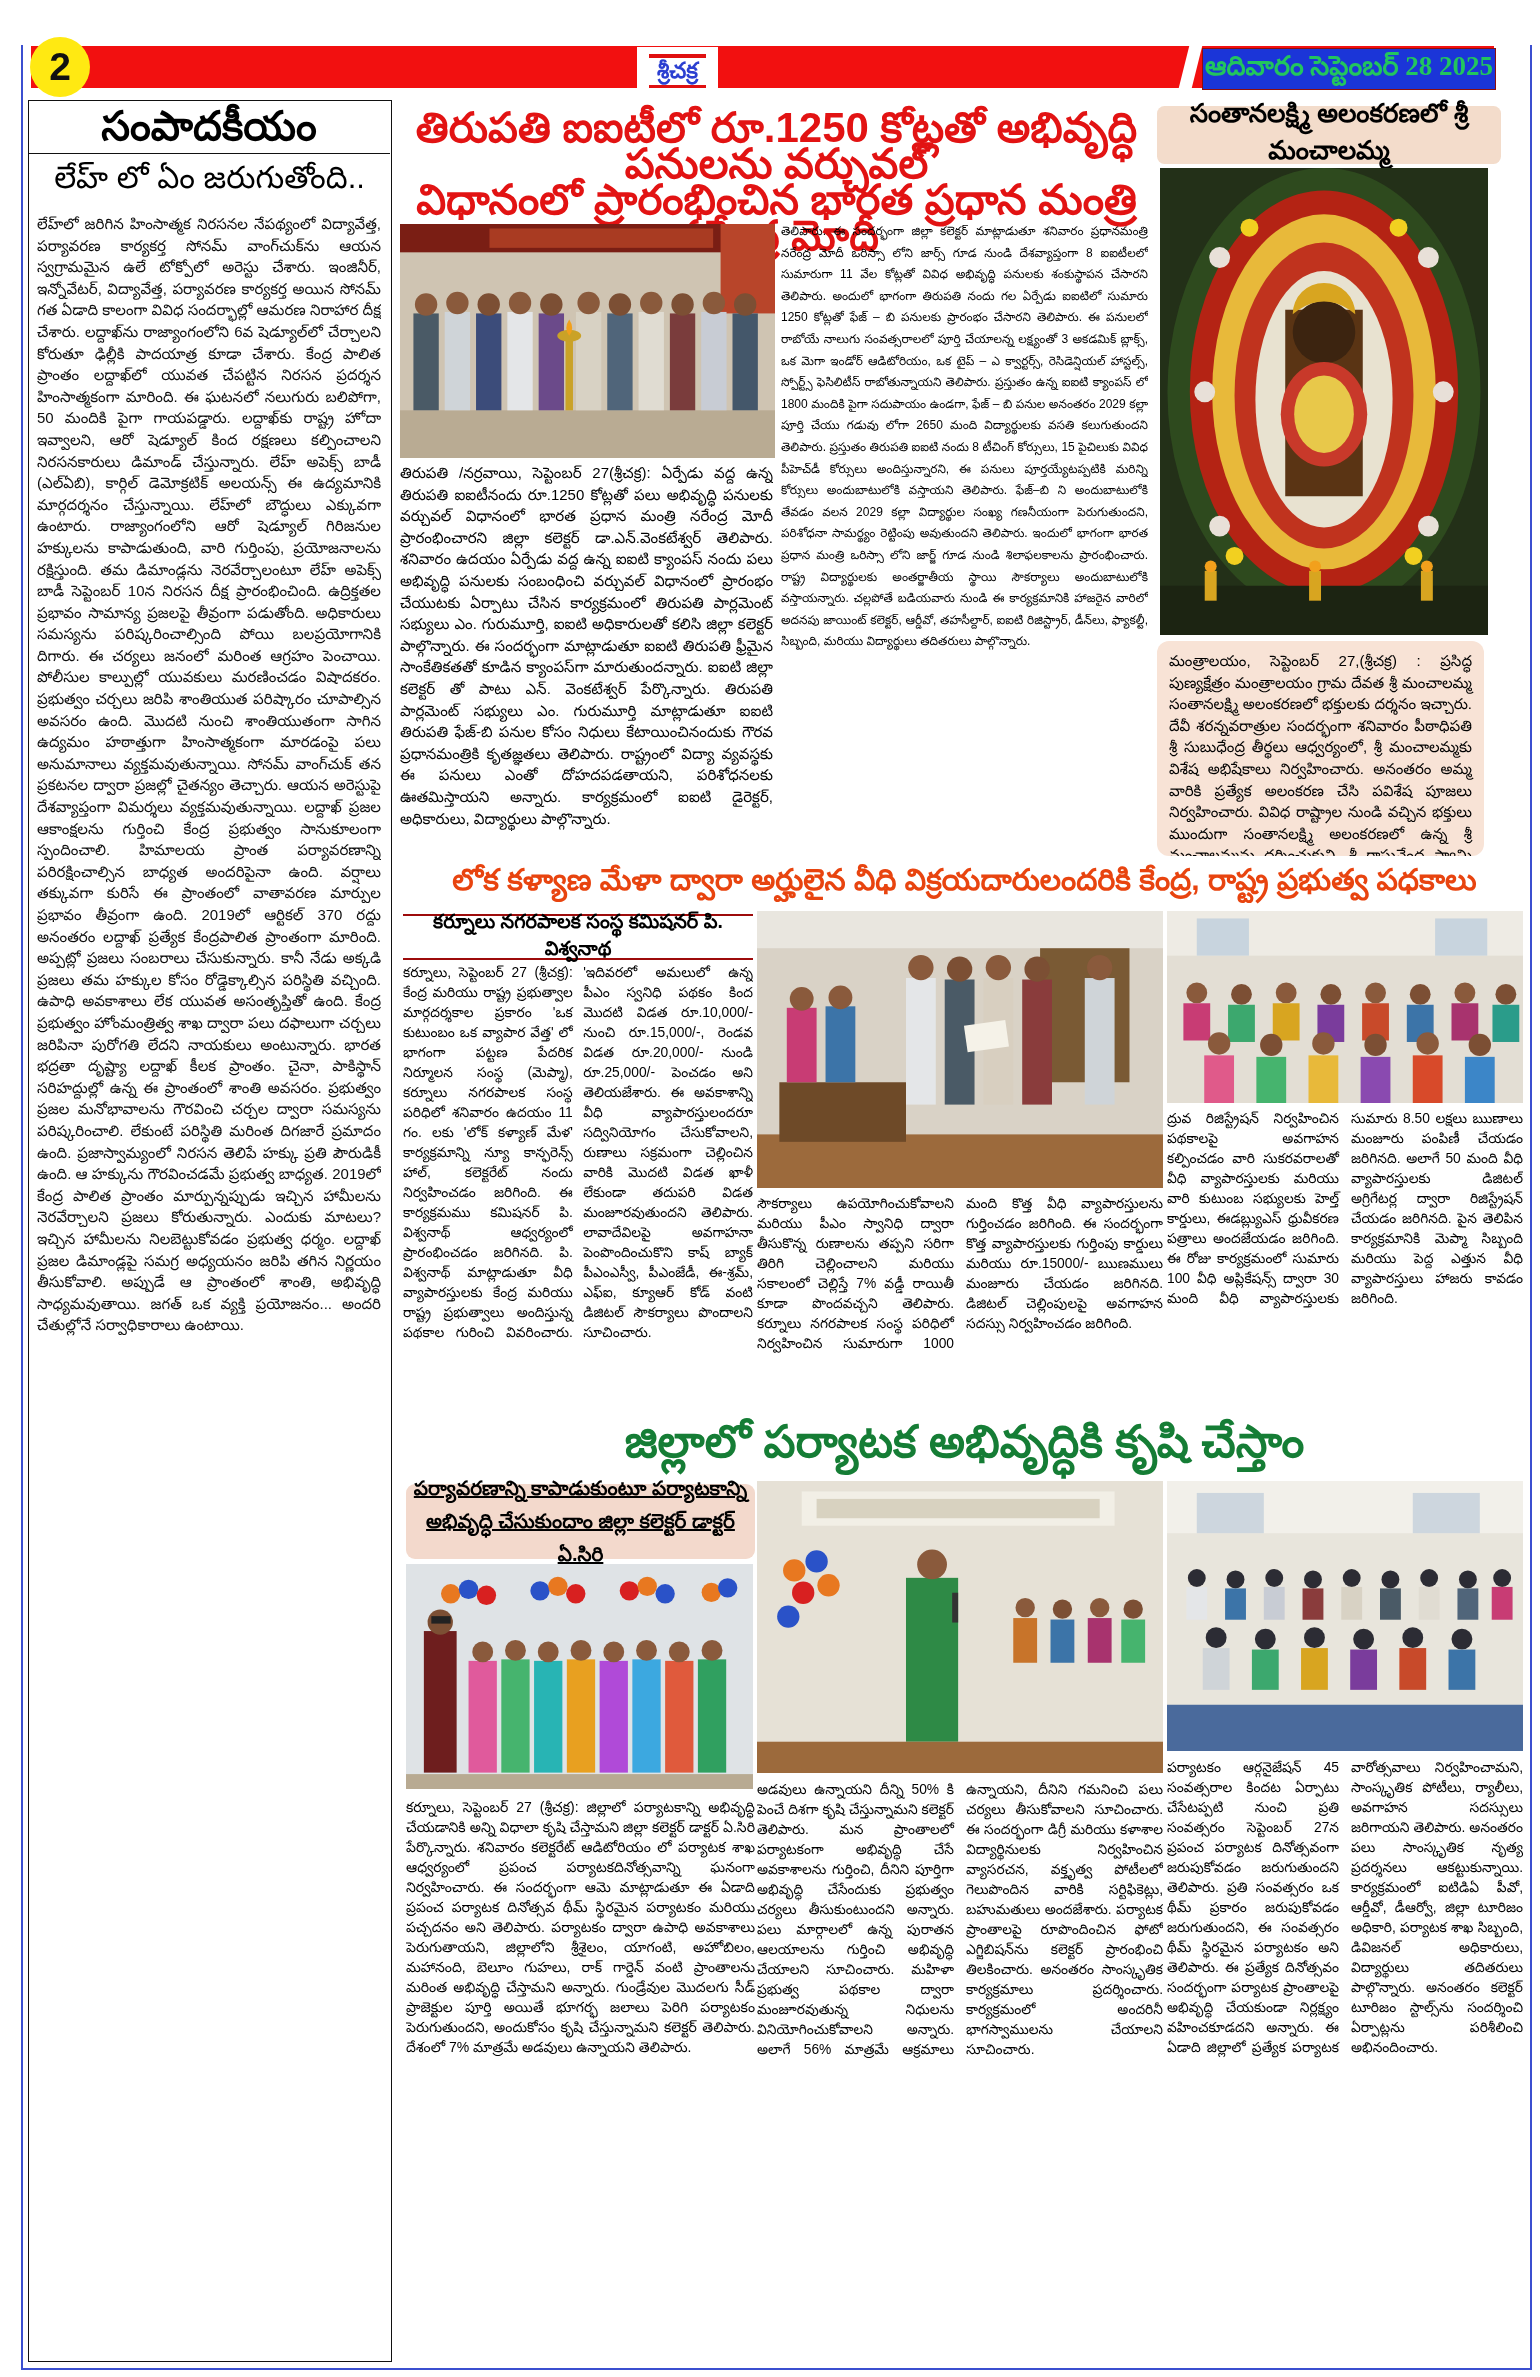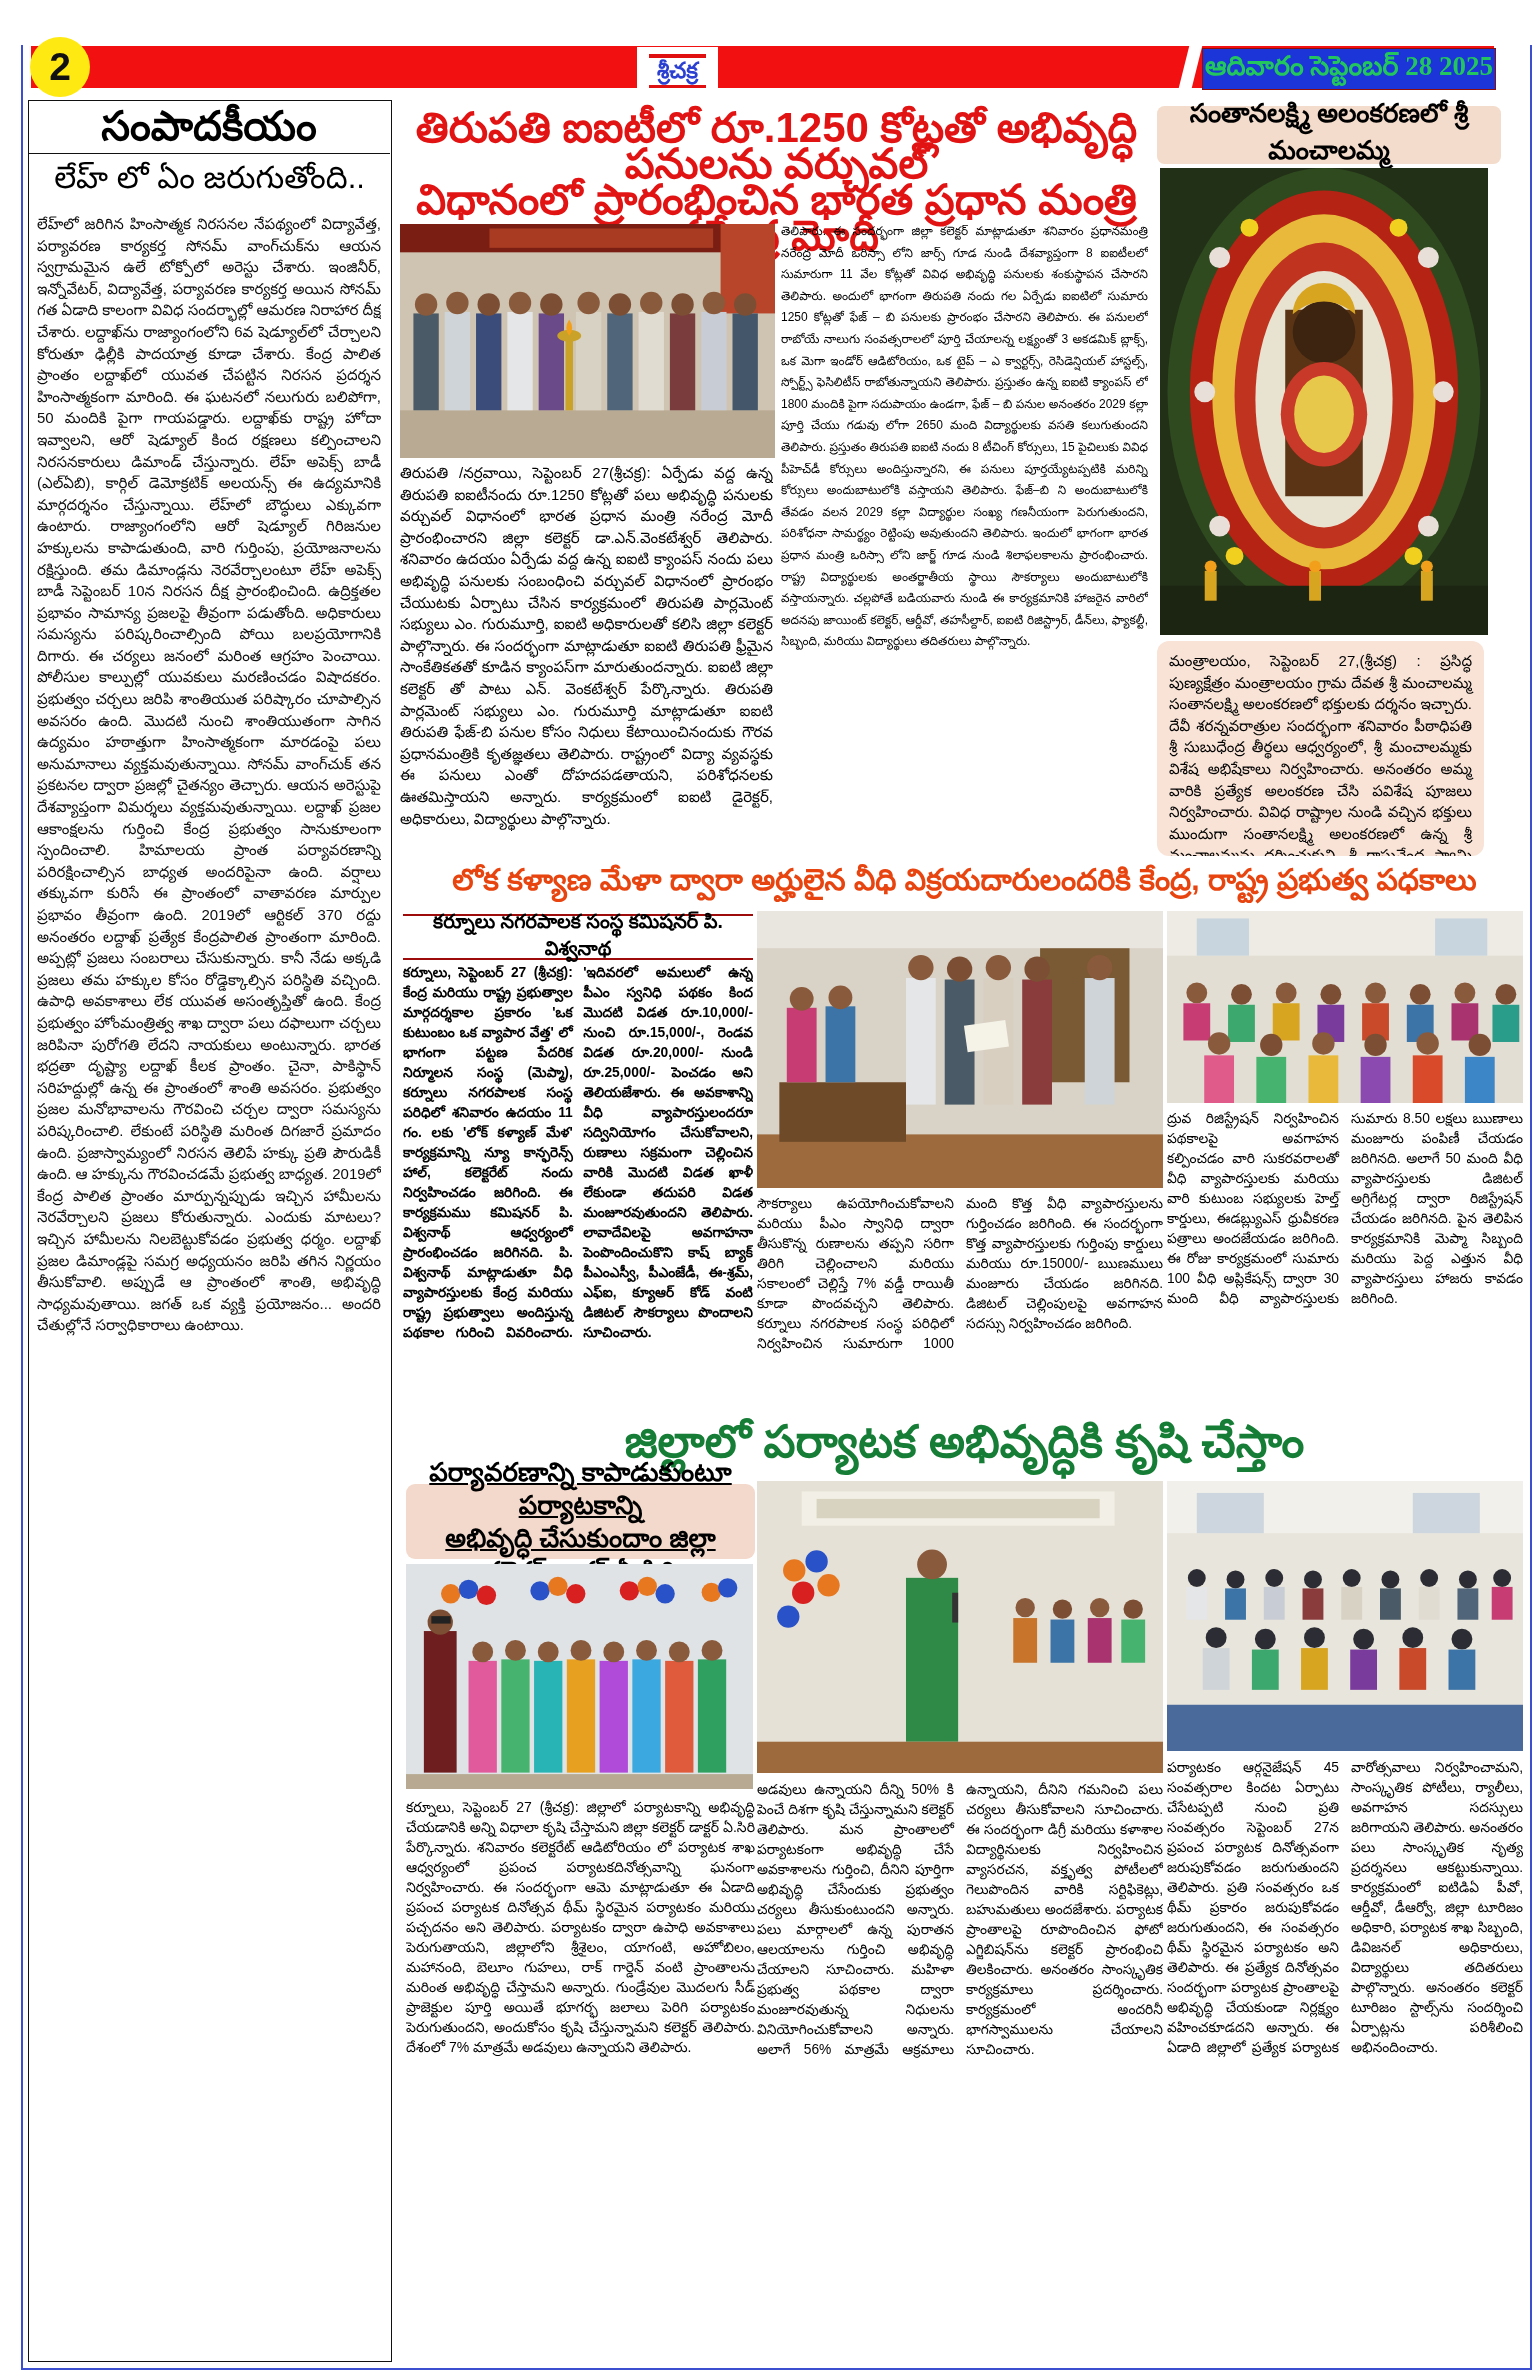--- a/index.html
+++ b/index.html
@@ -40,31 +40,31 @@
   #manch-head{left:1157px;top:106px;width:344px;height:58px;background:#f3dccb;border-radius:7.5px;
     display:flex;align-items:center;justify-content:center;font-size:26px;font-weight:bold;color:#000;text-align:center;}
   #manch-photo{left:1160px;top:168px;width:328px;height:467px;}
   #manch-body{left:1157px;top:641px;width:327px;height:215px;background:#f8e3d6;border-radius:12px;
     padding:9px 12px;box-sizing:border-box;font-size:15px;line-height:21.6px;text-align:justify;overflow:hidden;}
   
   #loka-head{left:406px;top:863px;width:1117px;height:42px;text-align:center;color:#e8440f;font-size:30px;font-weight:bold;}
   #loka-sub{left:403px;top:914px;width:350px;height:42px;border-top:2.2px solid #9d0b0b;border-bottom:2.2px solid #9d0b0b;
     display:flex;align-items:center;justify-content:center;font-size:19.4px;font-weight:bold;color:#000;text-align:center;}
   #loka-col1{left:403px;top:963px;width:350px;height:453px;column-count:2;column-gap:10.4px;
-    font-size:13.8px;line-height:20px;text-align:justify;overflow:hidden;font-weight:bold;}
+    font-size:13.8px;line-height:20px;text-align:justify;overflow:hidden;}
   #loka-photo-center{left:757px;top:911px;width:406px;height:277px;}
   #loka-col2{left:757px;top:1194px;width:406px;height:222px;column-count:2;column-gap:12px;
     font-size:13.8px;line-height:20px;text-align:justify;overflow:hidden;}
   #loka-photo-right{left:1167px;top:911px;width:356px;height:192px;}
   #loka-col3{left:1167px;top:1109px;width:356px;height:307px;column-count:2;column-gap:12px;
     font-size:13.8px;line-height:20px;text-align:justify;overflow:hidden;}
   
   #tour-head{left:406px;top:1416px;width:1117px;height:58px;text-align:center;color:#157d35;font-size:45px;font-weight:bold;}
   #tour-sub{left:406px;top:1484px;width:349px;height:75px;background:#f3d9cc;border-radius:9px;
-    display:flex;align-items:center;justify-content:center;font-size:26px;font-weight:bold;color:#000;
+    display:flex;align-items:center;justify-content:center;font-size:20px;font-weight:bold;color:#000;
     text-align:center;line-height:33px;box-sizing:border-box;padding:3px 7.5px;}
   #tour-sub span{text-decoration:underline;}
   #tour-photo-left{left:406px;top:1564px;width:347px;height:225px;}
   #tour-col1{left:406px;top:1797px;width:349px;height:561px;font-size:14px;line-height:20px;text-align:justify;overflow:hidden;}
   #tour-photo-center{left:757px;top:1481px;width:406px;height:292px;}
   #tour-col2{left:757px;top:1780px;width:406px;height:577px;column-count:2;column-gap:12px;
     font-size:13.8px;line-height:20px;text-align:justify;overflow:hidden;}
   #tour-photo-right{left:1167px;top:1481px;width:356px;height:270px;}
   #tour-col3{left:1167px;top:1758px;width:356px;height:599px;column-count:2;column-gap:12px;
     font-size:13.8px;line-height:20px;text-align:justify;overflow:hidden;}

